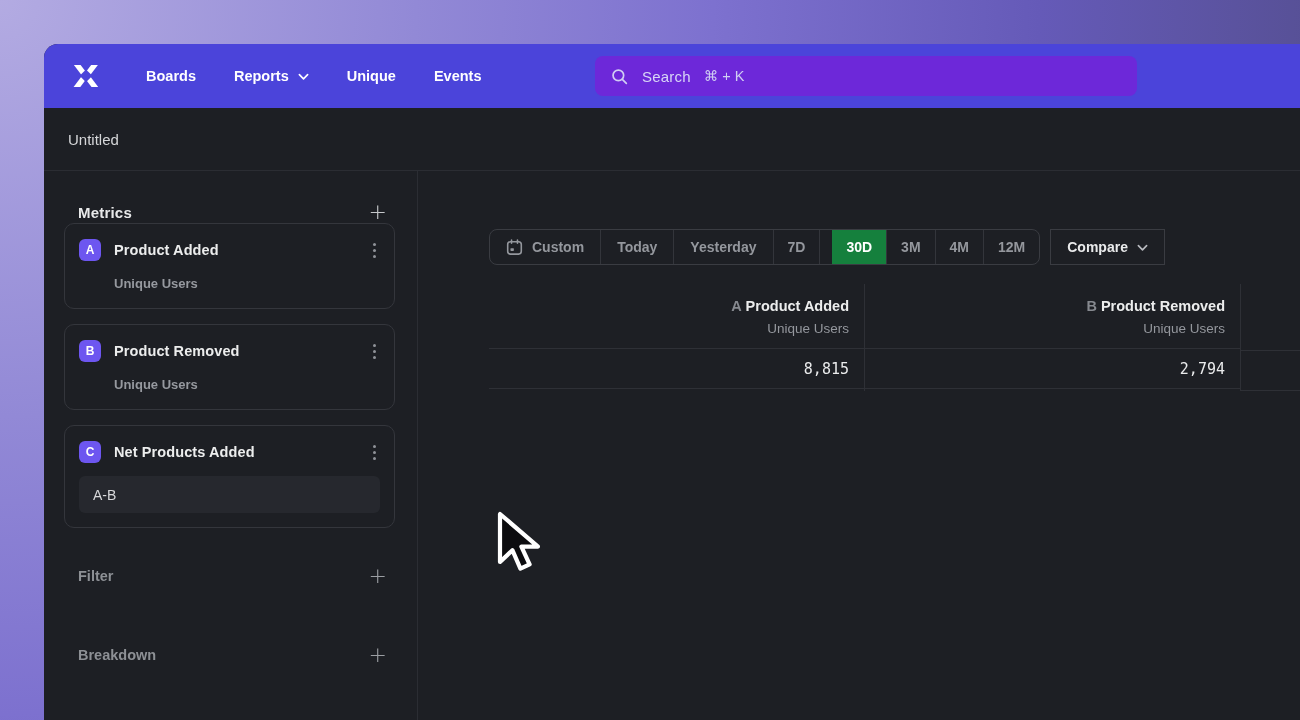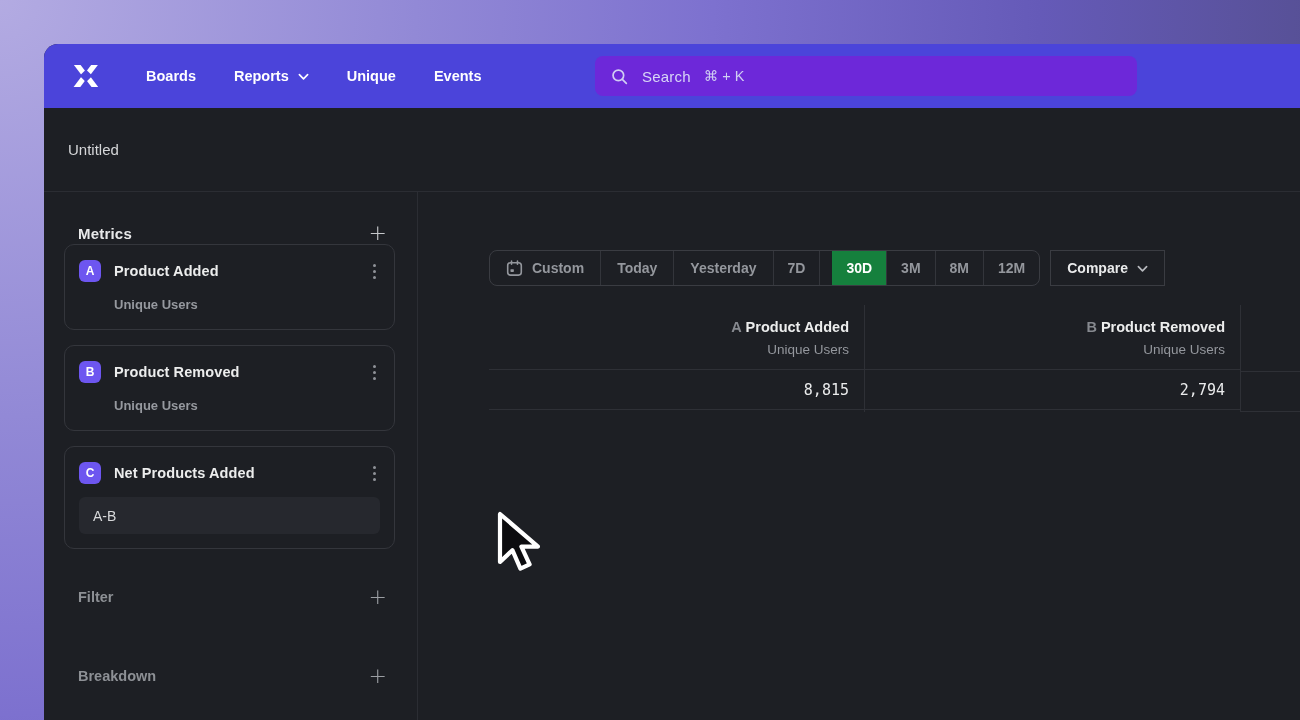--- a/index.html
+++ b/index.html
@@ -43,21 +43,21 @@
   .search {
     position:absolute; left:551px; top:12px; width:542px; height:40px;
     background:#6d28d9; border-radius:8px; display:flex; align-items:center;
     gap:13px; padding:0 15px; cursor:text;
   }
   .search .txt { color:#d8d6f6; font-size:15px; font-weight:500; letter-spacing:.2px; }
   .search .kbd { color:#cfcdf2; font-size:14.5px; font-weight:500; }
 
   
   .titlebar {
-    height:84px; flex-shrink:0; border-bottom:1px solid #2b2d33;
+    height:63px; flex-shrink:0; border-bottom:1px solid #2b2d33;
     display:flex; align-items:center; padding:0 24px;
   }
   .titlebar .title { color:#d5d6d8; font-size:15px; font-weight:500; }
 
   
   .bodyrow { flex:1; display:flex; min-height:0; }
 
   
   .sidebar { width:374px; flex-shrink:0; border-right:1px solid #2b2d33; padding-top:30px; }
   .sb-row {
@@ -242,21 +242,21 @@
                 <line x1="10.8" y1="1" x2="10.8" y2="4" stroke="#94979d" stroke-width="1.5" stroke-linecap="round"></line>
                 <rect x="4.2" y="8.6" width="3.2" height="2.6" rx="0.6" fill="#94979d"></rect>
               </svg>
             <span>Custom</span>
           </div>
           <div class="seg">Today</div>
           <div class="seg">Yesterday</div>
           <div class="seg short">7D</div>
           <div class="seg short selected">30D</div>
           <div class="seg short">3M</div>
-          <div class="seg short">8M</div>
+          <div class="seg short">4M</div>
           <div class="seg short">12M</div>
         </div>
         <div class="compare">
           <span>Compare</span>
           <svg width="11" height="8" viewBox="0 0 12 8">
               <path d="M1.5 1.5 L6 6 L10.5 1.5" fill="none" stroke="#b8babf" stroke-width="1.8" stroke-linecap="round" stroke-linejoin="round"></path>
             </svg>
         </div>
       </div>
 

